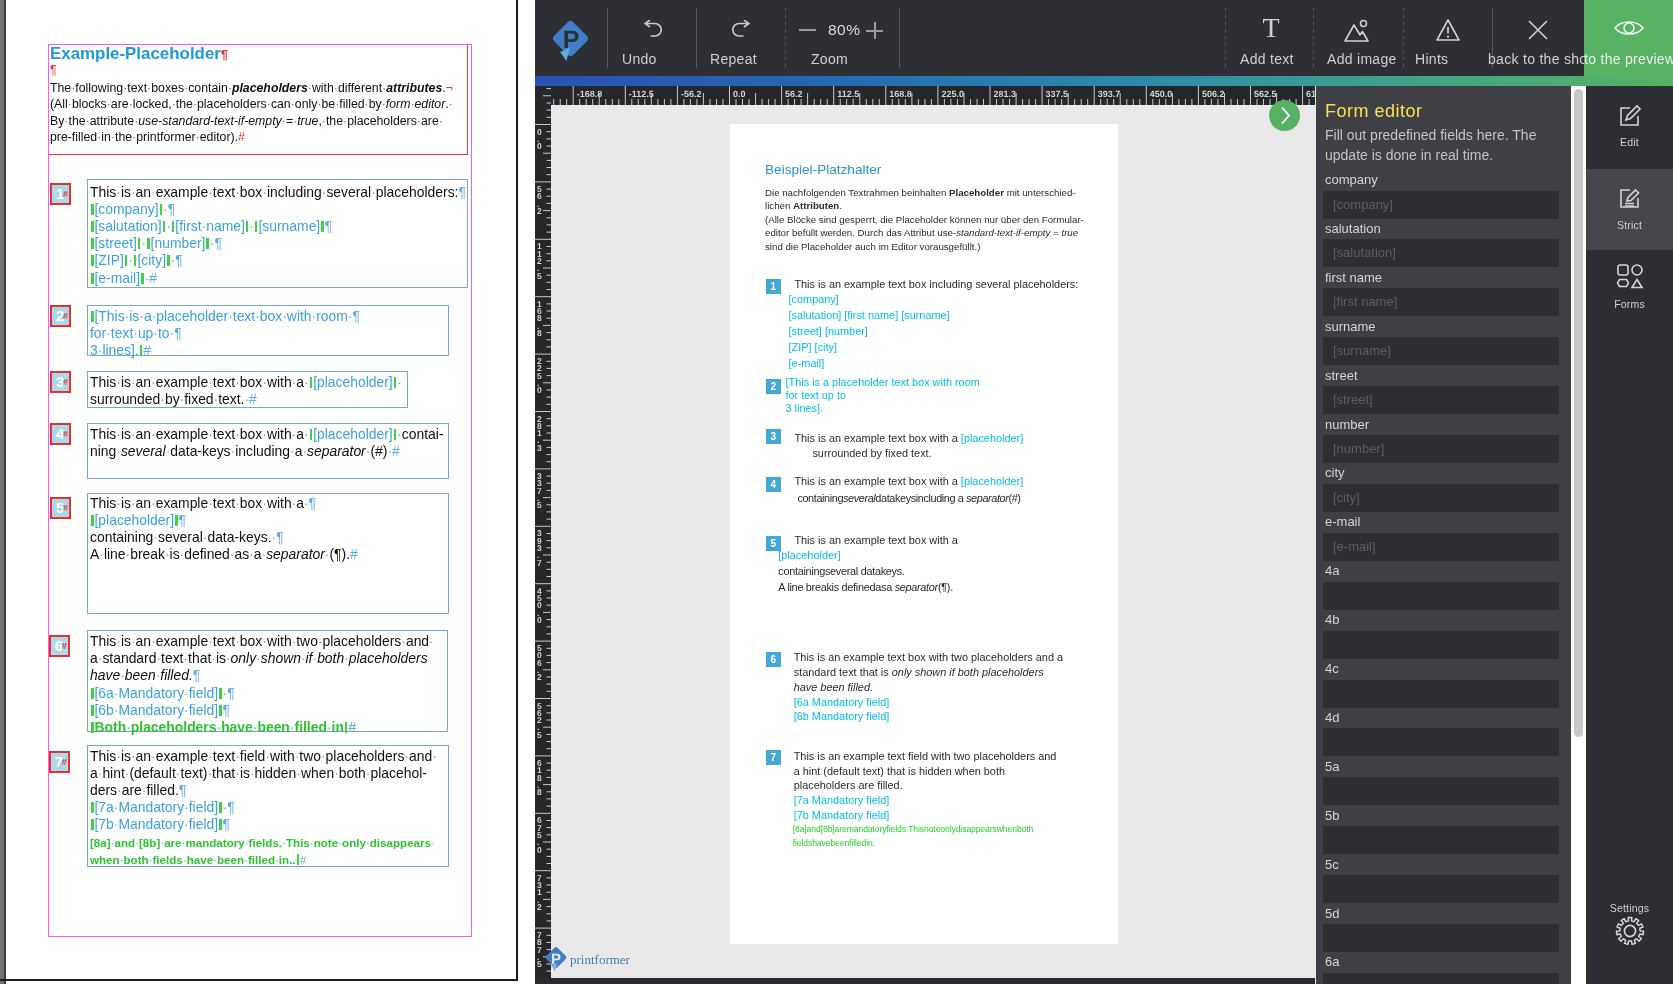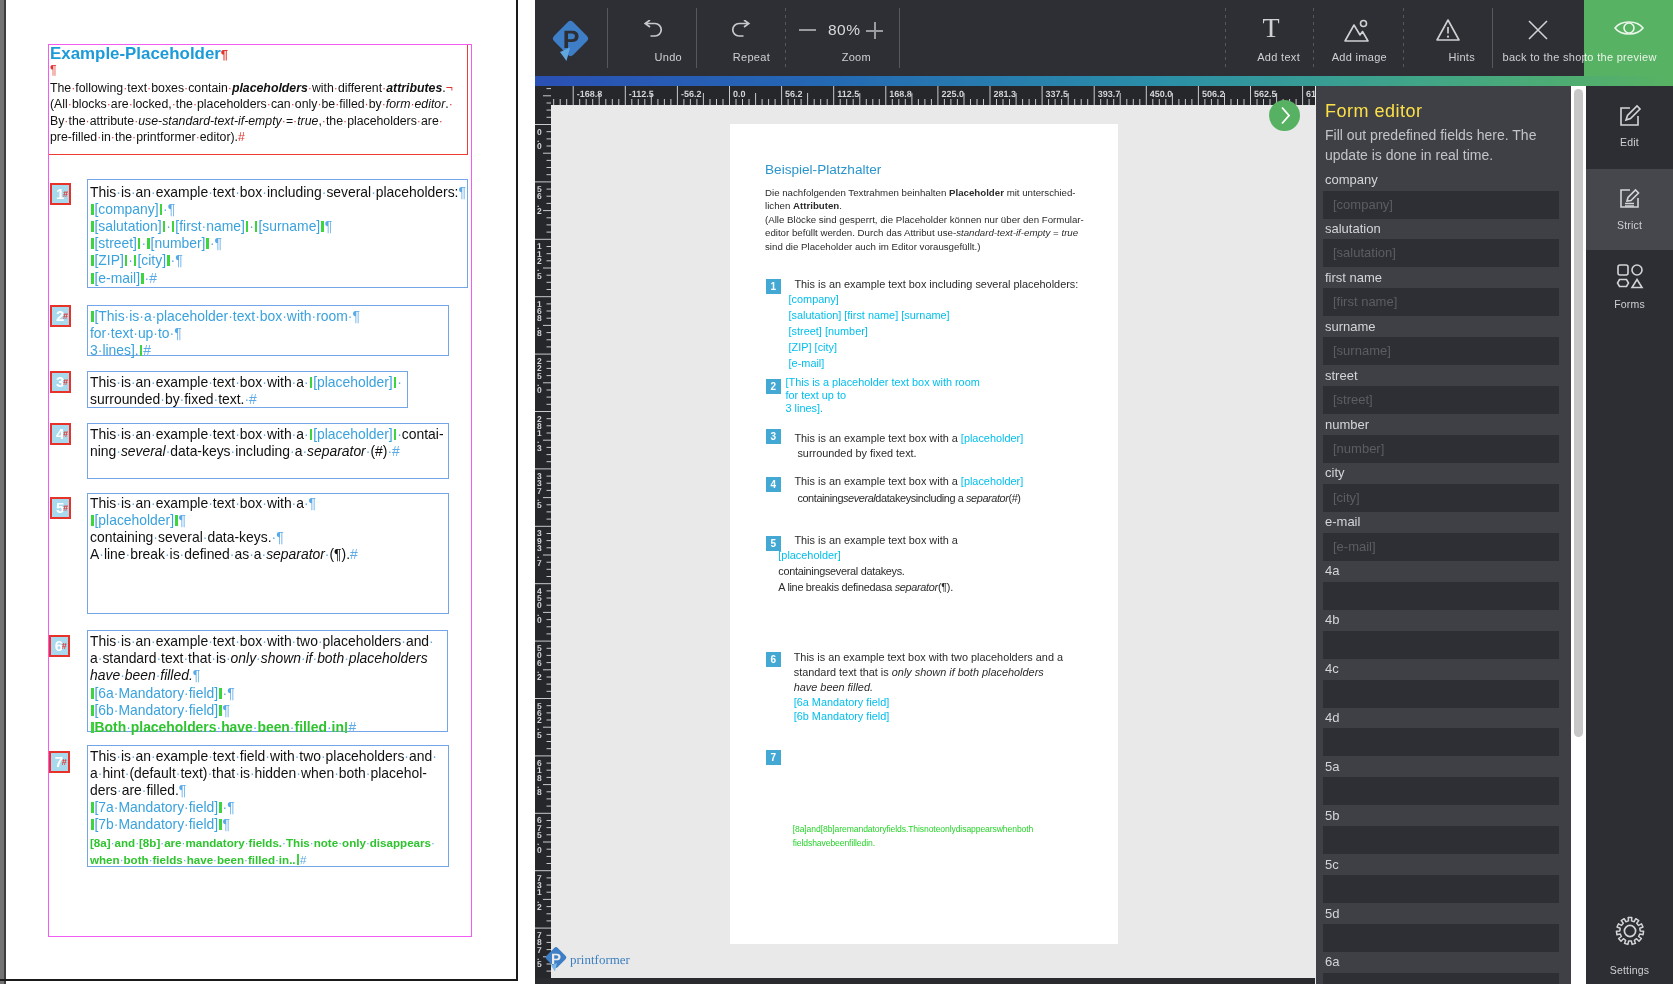--- a/index.html
+++ b/index.html
@@ -23,21 +23,21 @@
 .bx b{color:#5baae8;font-weight:normal}
 .bx u{text-decoration:none;color:#3aa2dc}
 .gn{color:#2fc42f;font-weight:bold}
 .g6{color:#2fc42f;font-weight:bold}
 s.t{display:inline-block;width:2.5px;height:11px;background:#3ed43e;vertical-align:-1px;margin:0 1px}
 
 #ed{position:absolute;left:535px;top:0;width:1138px;height:984px;background:#e9e9e9}
 #tb{position:absolute;left:0;top:0;width:1138px;height:76px;background:#2d2f34}
 .tsep{position:absolute;top:8px;width:1px;height:60px;background:#56585d}
 .tsepd{position:absolute;top:8px;width:1px;height:60px;background:repeating-linear-gradient(to bottom,#56585d 0 3px,transparent 3px 7px)}
-.tlab{position:absolute;font-size:11px;color:#cfd0d2;text-align:right;white-space:nowrap;letter-spacing:.3px}
+.tlab{position:absolute;font-size:14px;color:#cfd0d2;text-align:left;white-space:nowrap;letter-spacing:.3px}
 #grad{position:absolute;left:0;top:76px;width:1138px;height:10px;background:linear-gradient(90deg,#2a50b4 0%,#2468b4 25%,#2b8fa8 55%,#41a587 78%,#58b263 100%)}
 #prevbtn{position:absolute;left:1049px;top:0;width:89px;height:76px;background:#58b263}
 #prevbtn .tlab{color:#eaf6ea}
 #hrul{position:absolute;left:0px;top:86px;width:780px;height:19px;background:#26272b}
 #vrul{position:absolute;left:0;top:86px;width:16px;height:892px;background:#26272b}
 #brul{position:absolute;left:0;top:978px;width:780px;height:6px;background:#2a2b2f}
 #gobtn{position:absolute;left:734px;top:100px;width:31px;height:31px;border-radius:50%;background:#57b163}
 
 #ppage{position:absolute;left:195px;top:124px;width:388px;height:820px;background:#fff}
 .pk{color:#2b2b2b}
@@ -249,29 +249,30 @@
 <div id="brul"></div>
 <div id="ppage">
 <div class="abs" style="left:35px;top:38px;font-size:13.6px;font-weight:normal;color:#2a95cc">Beispiel-Platzhalter</div>
 <div class="abs pk" style="left:35px;top:62px;font-size:9.7px;line-height:13.4px;white-space:nowrap">Die nachfolgenden Textrahmen beinhalten <b>Placeholder</b> mit unterschied-<br>lichen <b>Attributen</b>.<br>(Alle Blöcke sind gesperrt, die Placeholder können nur über den Formular-<br>editor befüllt werden. Durch das Attribut use-<i>standard-text-if-empty</i> = <i>true</i><br>sind die Placeholder auch im Editor vorausgefüllt.)</div>
 <div class="pmk" style="left:35.8px;top:154.8px">1</div>
 <div class="ptx pk" style="left:64.4px;top:152.5px">This is an example text box including several placeholders:</div>
 <div class="ptx pc" style="left:58.6px;top:168.4px">[company]<br>[salutation] [first name] [surname]<br>[street] [number]<br>[ZIP] [city]<br>[e-mail]</div>
 <div class="pmk" style="left:35.8px;top:254.6px">2</div>
 <div class="ptx pc" style="left:55.5px;top:251.8px;line-height:13px">[This is a placeholder text box with room<br>for text up to<br>3 lines].</div>
 <div class="pmk" style="left:35.8px;top:304.7px">3</div>
-<div class="ptx pk" style="left:64.4px;top:306.8px;line-height:15.6px">This is an example text box with a <span class="pc">[placeholder]</span><br><span style="margin-left:3px">surrounded by fixed text.</span></div>
+<div class="ptx pk" style="left:64.4px;top:306.8px;line-height:15.6px">This is an example text box with a <span class="pc">[placeholder]</span><br><span style="margin-left:18px">surrounded by fixed text.</span></div>
 <div class="pmk" style="left:35.8px;top:353px">4</div>
 <div class="ptx pk" style="left:64.4px;top:349.3px;line-height:16.6px">This is an example text box with a <span class="pc">[placeholder]</span><br><span style="margin-left:3px;letter-spacing:-0.4px">containing<i>several</i>datakeysincluding a <i>separator</i>(#)</span></div>
 <div class="pmk" style="left:35.8px;top:412.1px">5</div>
 <div class="ptx pk" style="left:64.4px;top:408.8px;line-height:15.6px">This is an example text box with a</div>
 <div class="ptx" style="left:48.3px;top:424.4px;line-height:15.9px"><span class="pc">[placeholder]</span><br><span class="pk" style="letter-spacing:-0.3px">containingseveral datakeys.</span><br><span class="pk" style="letter-spacing:-0.3px">A line breakis definedasa <i>separator</i>(¶).</span></div>
 <div class="pmk" style="left:35.8px;top:527.9px">6</div>
 <div class="ptx pk" style="left:63.7px;top:526.2px;line-height:14.8px">This is an example text box with two placeholders and a<br>standard text that is <i>only shown if both placeholders</i><br><i>have been filled.</i><br><span class="pc">[6a Mandatory field]</span><br><span class="pc">[6b Mandatory field]</span></div>
 <div class="pmk" style="left:35.8px;top:626.4px">7</div>
+<div class="ptx pk" style="left:63.7px;top:624.6px;line-height:14.9px">This is an example text field with two placeholders and<br>a hint (default text) that is hidden when both<br>placeholders are filled.<br><span class="pc">[7a Mandatory field]</span><br><span class="pc">[7b Mandatory field]</span></div>
 <div class="ptx pgn" style="left:62.7px;top:697.5px;font-size:8.6px;line-height:14px;letter-spacing:-0.1px">[8a]and[8b]aremandatoryfields.Thisnoteonlydisappearswhenboth<br>fieldshavebeenfilledin.</div>
 </div>
 <svg id="pflogo" width="124" height="34" viewBox="0 0 124 34">
 <g transform="rotate(45 12 13.5)">
         <rect x="4" y="5.5" width="16" height="16" rx="2.5" fill="#3d7ec6"></rect>
       </g>
 <path d="M7 21.5 L13 19 L11 27.5 Z" fill="#7db8e8"></path>
 <text x="12" y="19.5" font-size="15" font-weight="bold" fill="#e9e9e9" text-anchor="middle" font-family="Liberation Sans">P</text>
 <text x="26" y="19.5" font-size="13" fill="#3c7fc1" font-family="Liberation Serif">printformer</text>
 </svg>
@@ -335,14 +336,14 @@
 <rect class="icon" x="2" y="2" width="10" height="10" rx="2"></rect>
 <circle class="icon" cx="21" cy="7" r="5"></circle>
 <path class="icon" d="M3.5 16.5 h7 l2 3.5 -2 3.5 h-7 l-2 -3.5 Z"></path>
 <path class="icon" d="M21 16.5 L26 24.5 H16 Z"></path>
 </svg>
 <div class="sit" style="top:212px">Forms</div>
 <svg class="abs" style="left:29px;top:830px" width="30" height="30" viewBox="0 0 30 30">
 <path d="M13.5 4.9 L13.2 1.5 L16.8 1.5 L16.5 4.9 L19.2 5.7 L19.2 5.7 L20.8 2.7 L23.8 4.6 L21.7 7.3 L23.6 9.4 L23.6 9.4 L26.5 7.8 L28.0 11.0 L24.8 12.2 L25.2 14.9 L25.2 14.9 L28.6 15.2 L28.1 18.7 L24.8 17.9 L23.6 20.5 L23.6 20.5 L26.4 22.5 L24.0 25.2 L21.6 22.7 L19.3 24.3 L19.3 24.3 L20.5 27.4 L17.1 28.4 L16.4 25.1 L13.6 25.1 L13.6 25.1 L12.9 28.4 L9.5 27.4 L10.7 24.3 L8.4 22.7 L8.4 22.7 L6.0 25.2 L3.6 22.5 L6.4 20.5 L5.2 17.9 L5.2 17.9 L1.9 18.7 L1.4 15.2 L4.8 14.9 L5.2 12.2 L5.2 12.2 L2.0 11.0 L3.5 7.8 L6.4 9.4 L8.3 7.3 L8.3 7.3 L6.2 4.6 L9.2 2.7 L10.8 5.7 L13.5 4.9 Z" stroke="#d3d4d6" stroke-width="1.5" fill="none" stroke-linejoin="round"></path>
 <circle cx="15" cy="15" r="5.6" stroke="#d3d4d6" stroke-width="1.7" fill="none"></circle>
 </svg>
-<div class="sit" style="top:878px">Settings</div>
+<div class="sit" style="top:816px">Settings</div>
 </div>
 </div>
 </body></html>

